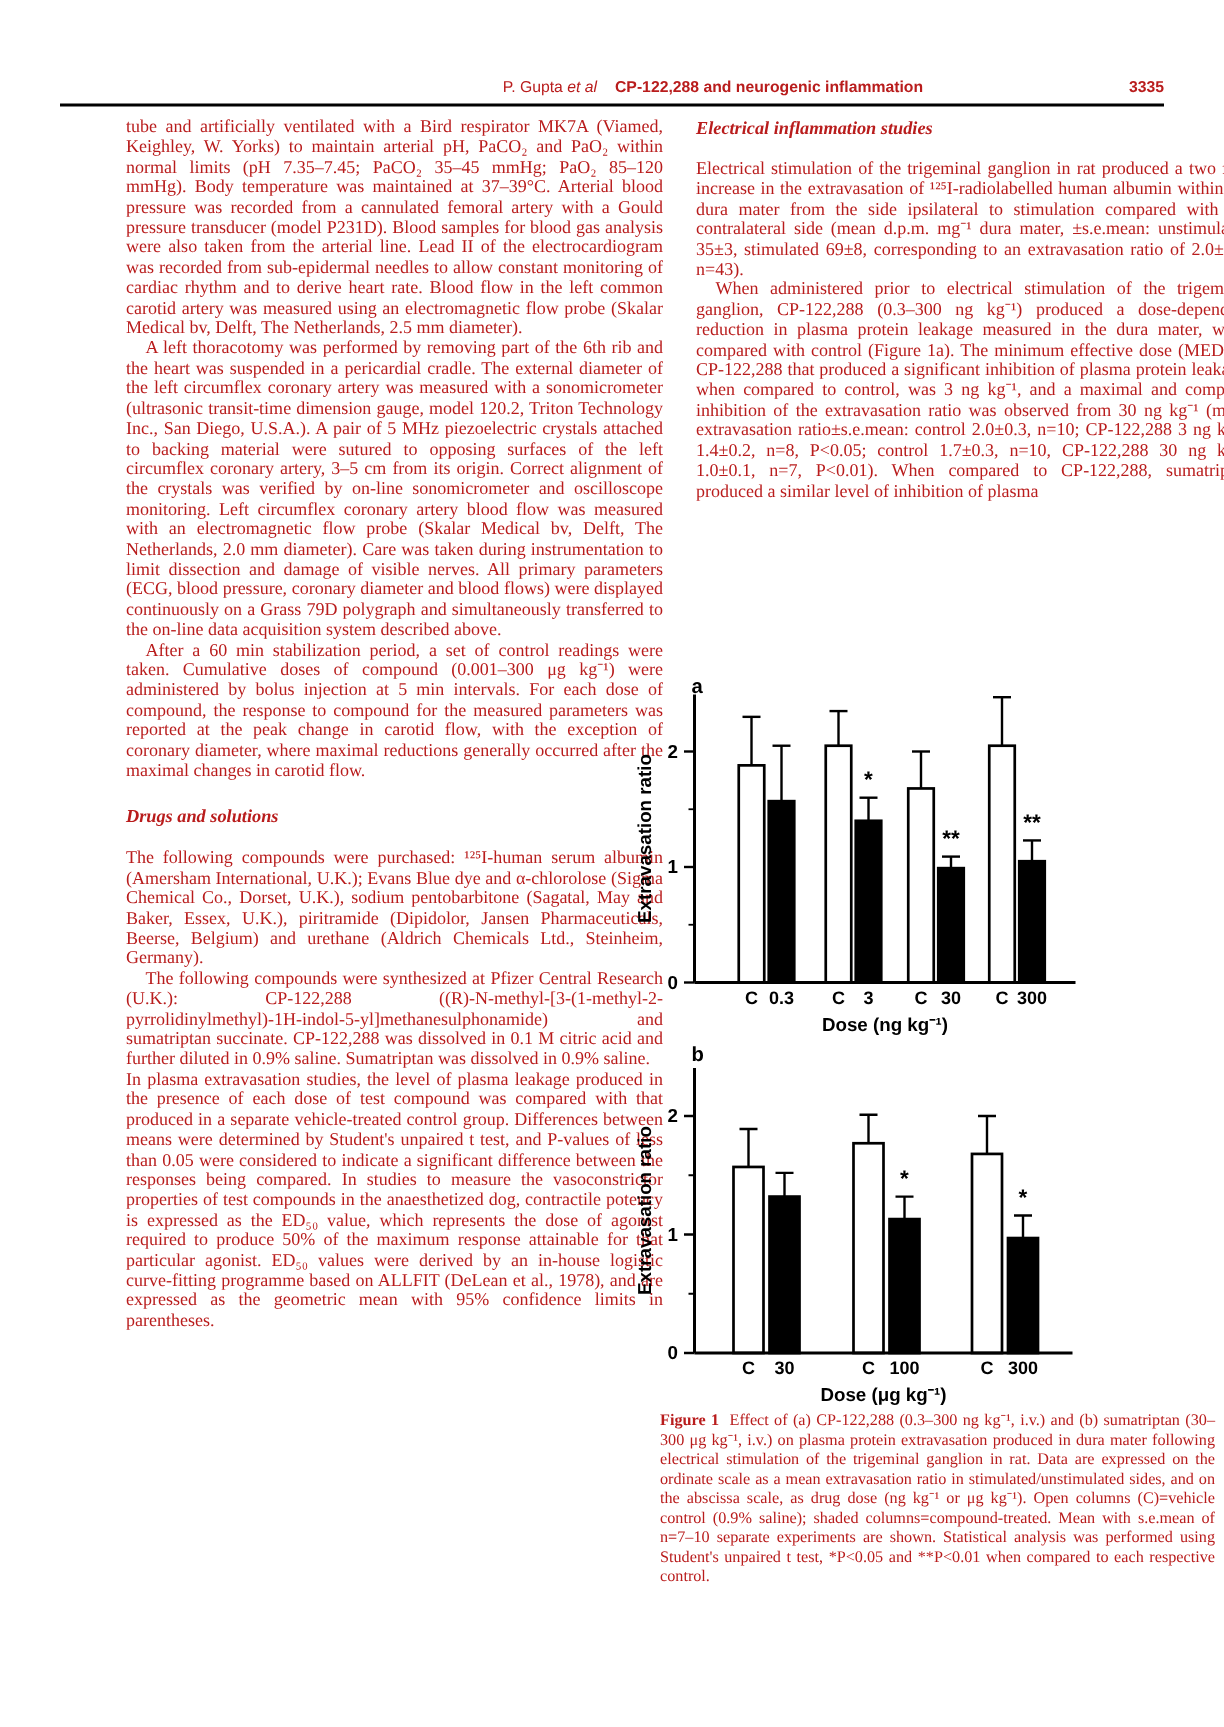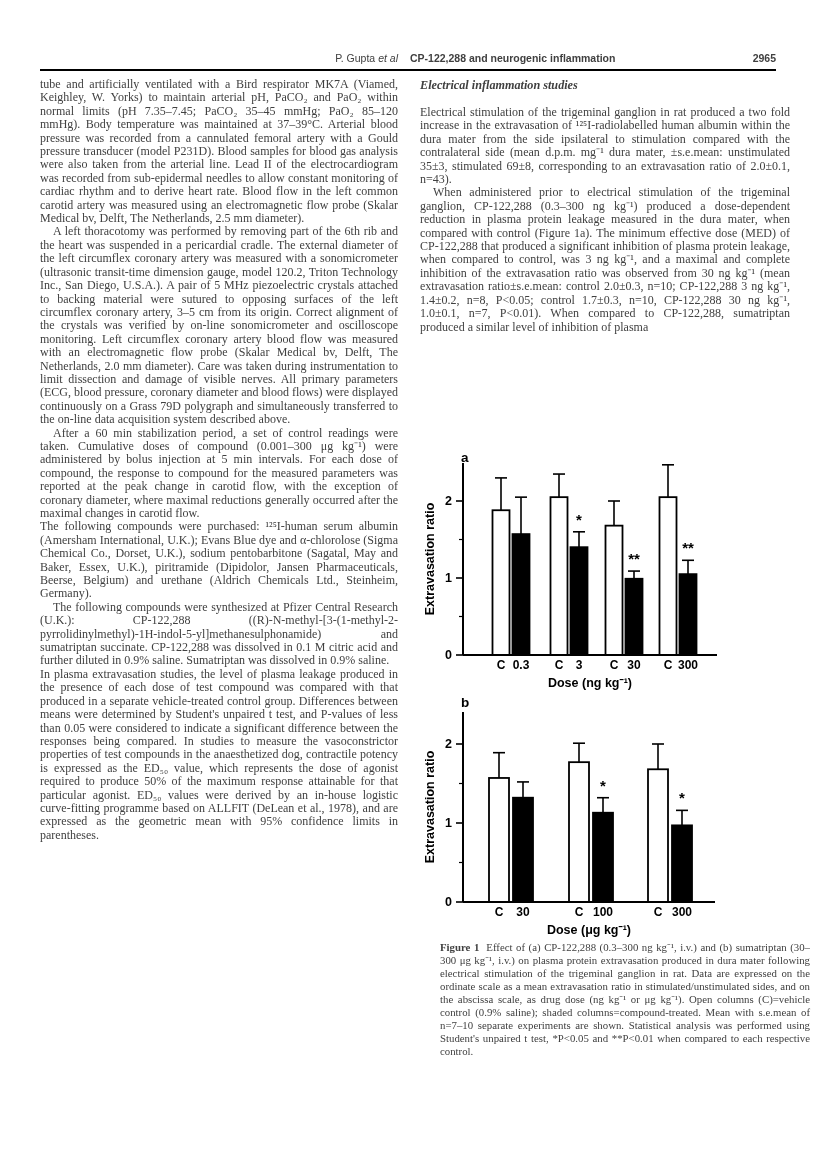--- a/index.html
+++ b/index.html
@@ -1,25 +1,25 @@
 <!DOCTYPE html>
 <html><head>
 <meta charset="utf-8">
 <style>
   html,body{margin:0;padding:0;background:#ffffff;}
-  .page{position:relative;width:816px;height:1151px;background:#ffffff;color:#404040;
+  .page{position:relative;width:816px;height:1151px;background:#ffffff;color:#b91c1c;
         font-family:"Liberation Serif", serif;overflow:hidden;}
   
   .hdr{position:absolute;top:52px;font-family:"Liberation Sans", sans-serif;font-size:10.5px;}
   .hdr-authors{left:180px;width:218px;text-align:right;}
   .hdr-title{left:410px;font-weight:bold;text-align:center;}
   .hdr-page{left:690px;width:86px;text-align:right;font-weight:bold;}
   .hdr-rule{position:absolute;top:69px;left:40px;width:736px;height:2px;background:#000;}
   
-  .col{position:absolute;top:78px;}
+  .col{position:absolute;top:78px;margin-left:44px;}
   .col-left{left:40px;width:358px;}
   .col-right{left:420px;width:370px;}
   .para{text-align:justify;font-size:12px;line-height:13.4px;margin:0;}
   .indent{text-indent:13px;}
   .sect-heading{font-style:italic;font-size:12.2px;margin:17px 0 13px 0;}
   .results-heading{font-weight:bold;font-size:12.4px;margin:0 0 16px 0;}
   .subsection-heading{font-style:italic;font-size:12.2px;margin:0 0 13px 0;}
   
   .fig{position:absolute;left:424px;width:300px;height:250px;}
   #fig-a{top:450px;}
@@ -32,27 +32,28 @@
 </style>
 </head>
 <body>
 
 <div class="page">
 
   <div class="hdr hdr-authors">
     <span>P. Gupta </span><i>et al</i>
   </div>
   <div class="hdr hdr-title">CP-122,288 and neurogenic inflammation</div>
-  <div class="hdr hdr-page">2965</div>
+  <div class="hdr hdr-page">3335</div>
   <div class="hdr-rule"></div>
 
   <div class="col col-left">
     <p class="para">tube and artificially ventilated with a Bird respirator MK7A (Viamed, Keighley, W. Yorks) to maintain arterial pH, PaCO₂ and PaO₂ within normal limits (pH 7.35–7.45; PaCO₂ 35–45 mmHg; PaO₂ 85–120 mmHg). Body temperature was maintained at 37–39°C. Arterial blood pressure was recorded from a cannulated femoral artery with a Gould pressure transducer (model P231D). Blood samples for blood gas analysis were also taken from the arterial line. Lead II of the electrocardiogram was recorded from sub-epidermal needles to allow constant monitoring of cardiac rhythm and to derive heart rate. Blood flow in the left common carotid artery was measured using an electromagnetic flow probe (Skalar Medical bv, Delft, The Netherlands, 2.5 mm diameter).</p>
     <p class="para indent">A left thoracotomy was performed by removing part of the 6th rib and the heart was suspended in a pericardial cradle. The external diameter of the left circumflex coronary artery was measured with a sonomicrometer (ultrasonic transit-time dimension gauge, model 120.2, Triton Technology Inc., San Diego, U.S.A.). A pair of 5 MHz piezoelectric crystals attached to backing material were sutured to opposing surfaces of the left circumflex coronary artery, 3–5 cm from its origin. Correct alignment of the crystals was verified by on-line sonomicrometer and oscilloscope monitoring. Left circumflex coronary artery blood flow was measured with an electromagnetic flow probe (Skalar Medical bv, Delft, The Netherlands, 2.0 mm diameter). Care was taken during instrumentation to limit dissection and damage of visible nerves. All primary parameters (ECG, blood pressure, coronary diameter and blood flows) were displayed continuously on a Grass 79D polygraph and simultaneously transferred to the on-line data acquisition system described above.</p>
     <p class="para indent">After a 60 min stabilization period, a set of control readings were taken. Cumulative doses of compound (0.001–300 μg kg⁻¹) were administered by bolus injection at 5 min intervals. For each dose of compound, the response to compound for the measured parameters was reported at the peak change in carotid flow, with the exception of coronary diameter, where maximal reductions generally occurred after the maximal changes in carotid flow.</p>
+    <h3 class="sect-heading">Drugs and solutions</h3>
     <p class="para">The following compounds were purchased: ¹²⁵I-human serum albumin (Amersham International, U.K.); Evans Blue dye and α-chlorolose (Sigma Chemical Co., Dorset, U.K.), sodium pentobarbitone (Sagatal, May and Baker, Essex, U.K.), piritramide (Dipidolor, Jansen Pharmaceuticals, Beerse, Belgium) and urethane (Aldrich Chemicals Ltd., Steinheim, Germany).</p>
     <p class="para indent">The following compounds were synthesized at Pfizer Central Research (U.K.): CP-122,288 ((R)-N-methyl-[3-(1-methyl-2-pyrrolidinylmethyl)-1H-indol-5-yl]methanesulphonamide) and sumatriptan succinate. CP-122,288 was dissolved in 0.1 M citric acid and further diluted in 0.9% saline. Sumatriptan was dissolved in 0.9% saline.</p>
     <p class="para">In plasma extravasation studies, the level of plasma leakage produced in the presence of each dose of test compound was compared with that produced in a separate vehicle-treated control group. Differences between means were determined by Student's unpaired t test, and P-values of less than 0.05 were considered to indicate a significant difference between the responses being compared. In studies to measure the vasoconstrictor properties of test compounds in the anaesthetized dog, contractile potency is expressed as the ED₅₀ value, which represents the dose of agonist required to produce 50% of the maximum response attainable for that particular agonist. ED₅₀ values were derived by an in-house logistic curve-fitting programme based on ALLFIT (DeLean et al., 1978), and are expressed as the geometric mean with 95% confidence limits in parentheses.</p>
   </div>
 
   <div class="col col-right">
     <h3 class="subsection-heading">Electrical inflammation studies</h3>
     <p class="para">Electrical stimulation of the trigeminal ganglion in rat produced a two fold increase in the extravasation of ¹²⁵I-radiolabelled human albumin within the dura mater from the side ipsilateral to stimulation compared with the contralateral side (mean d.p.m. mg⁻¹ dura mater, ±s.e.mean: unstimulated 35±3, stimulated 69±8, corresponding to an extravasation ratio of 2.0±0.1, n=43).</p>
     <p class="para indent">When administered prior to electrical stimulation of the trigeminal ganglion, CP-122,288 (0.3–300 ng kg⁻¹) produced a dose-dependent reduction in plasma protein leakage measured in the dura mater, when compared with control (Figure 1a). The minimum effective dose (MED) of CP-122,288 that produced a significant inhibition of plasma protein leakage, when compared to control, was 3 ng kg⁻¹, and a maximal and complete inhibition of the extravasation ratio was observed from 30 ng kg⁻¹ (mean extravasation ratio±s.e.mean: control 2.0±0.3, n=10; CP-122,288 3 ng kg⁻¹, 1.4±0.2, n=8, P&lt;0.05; control 1.7±0.3, n=10, CP-122,288 30 ng kg⁻¹, 1.0±0.1, n=7, P&lt;0.01). When compared to CP-122,288, sumatriptan produced a similar level of inhibition of plasma</p>
   </div>

